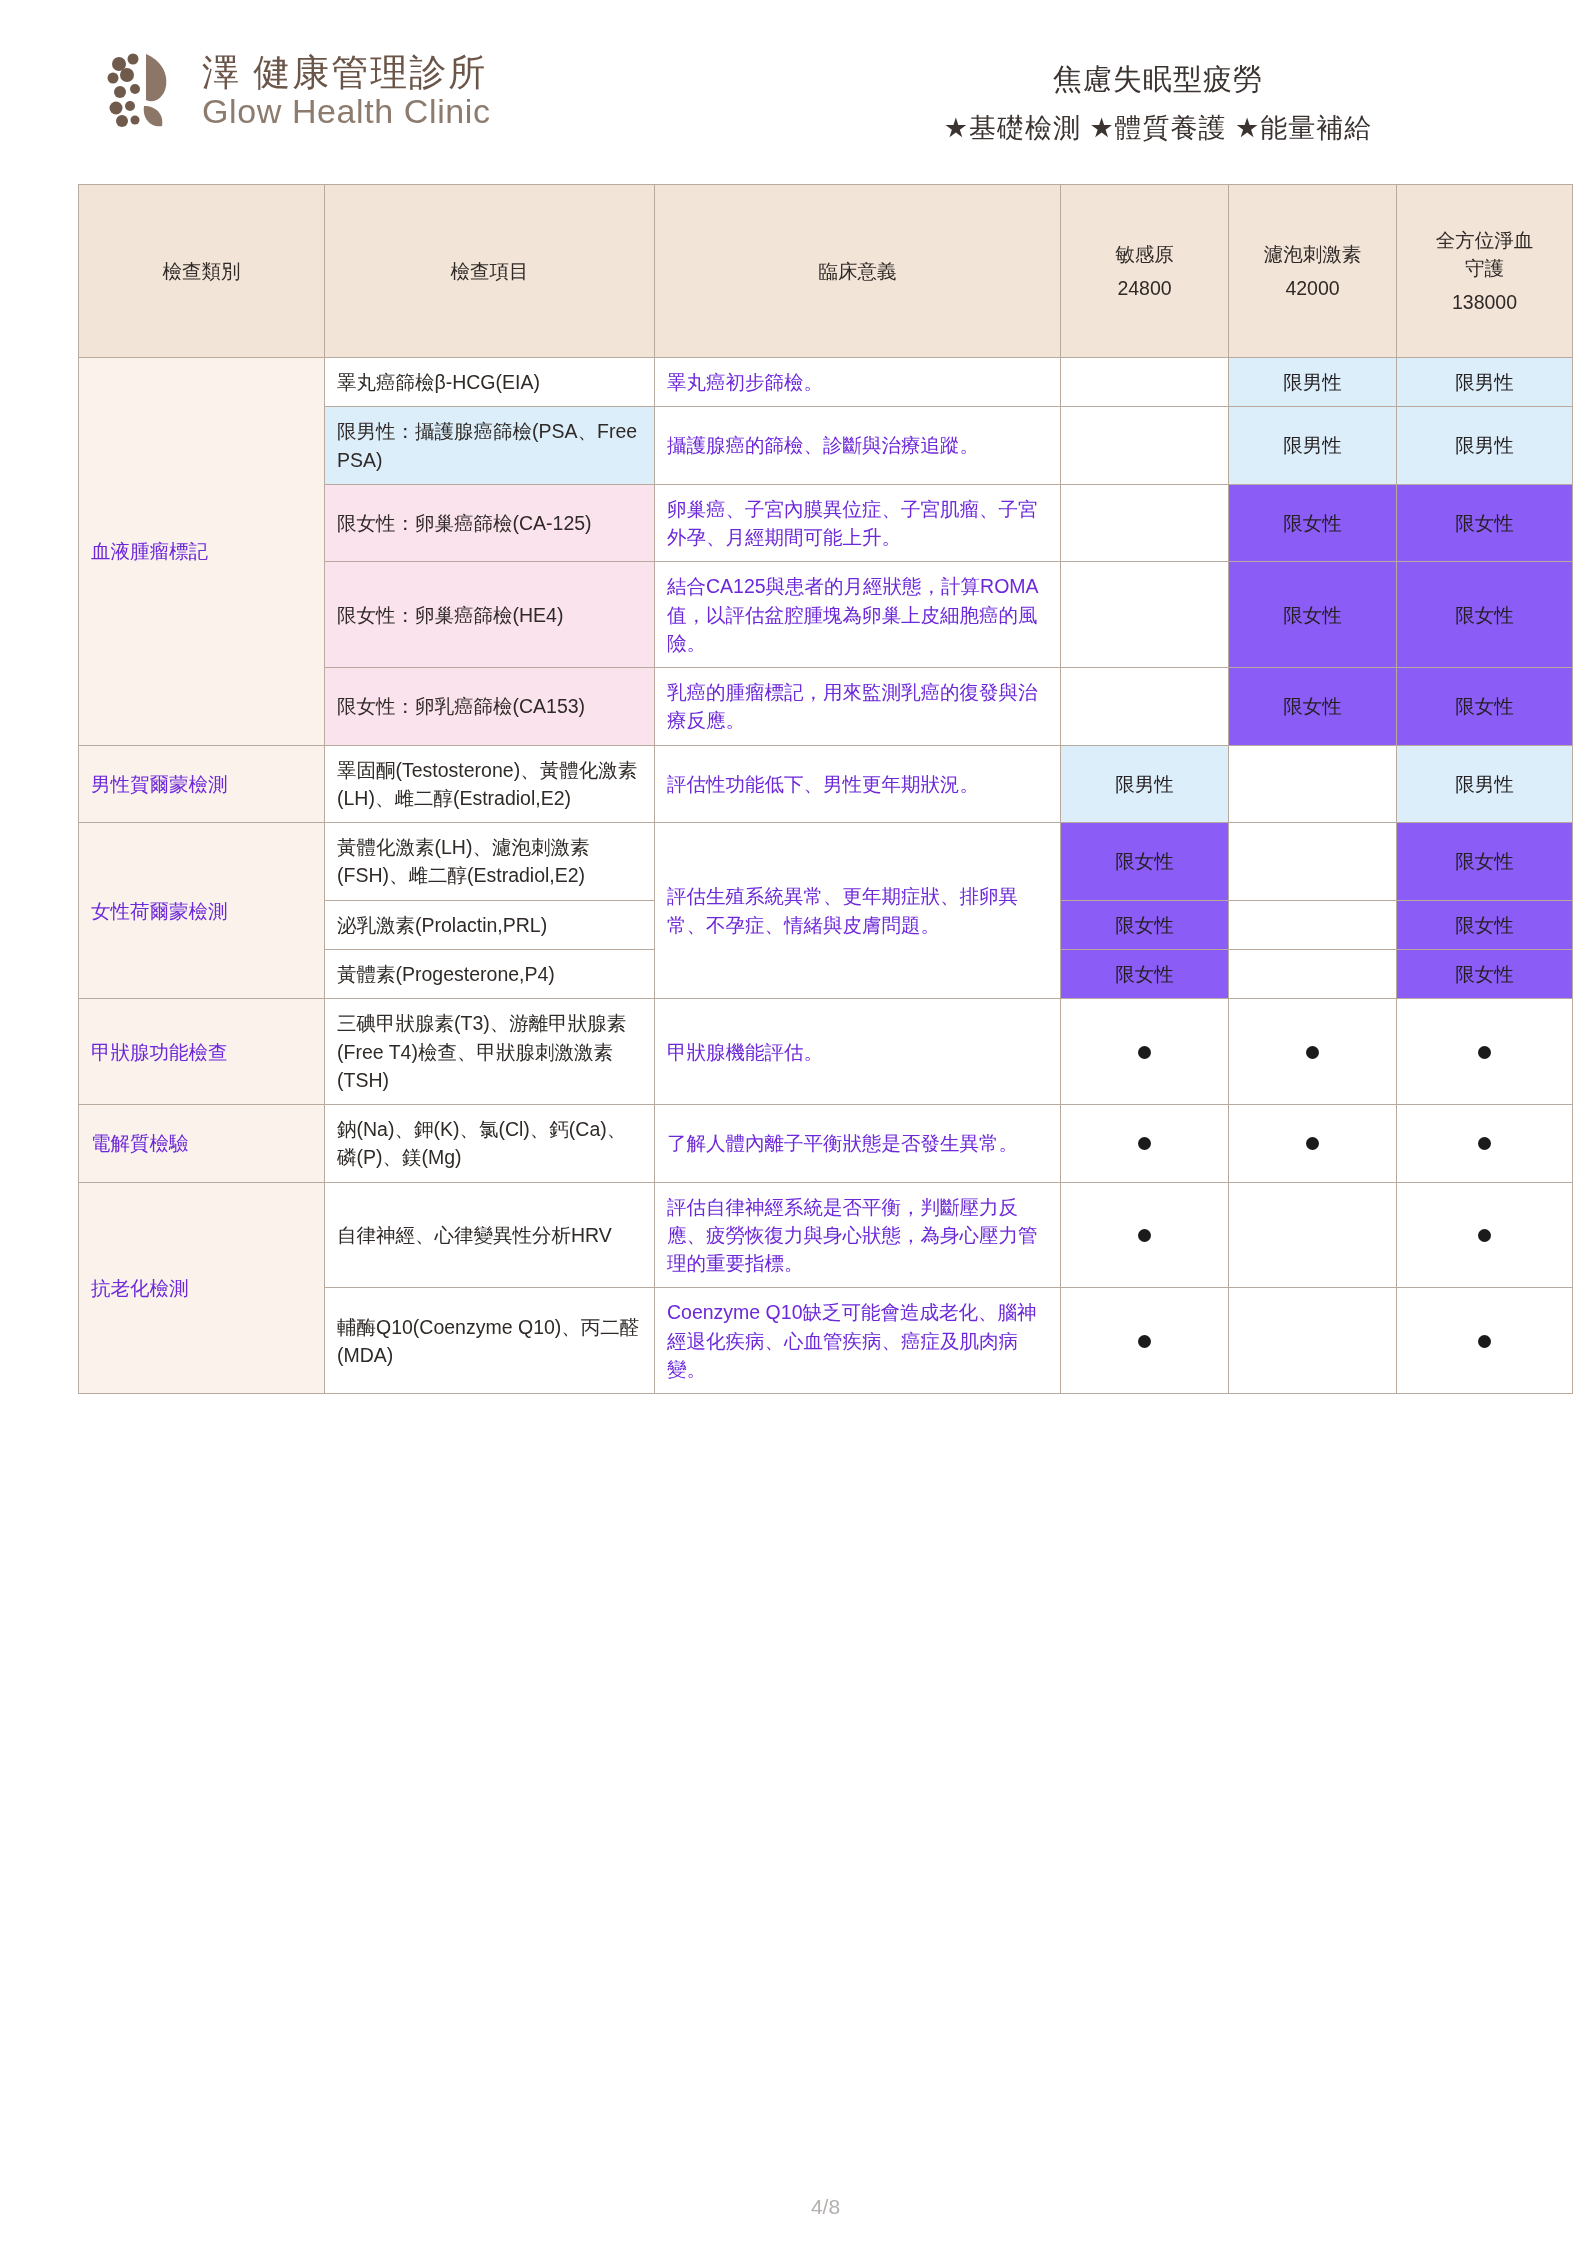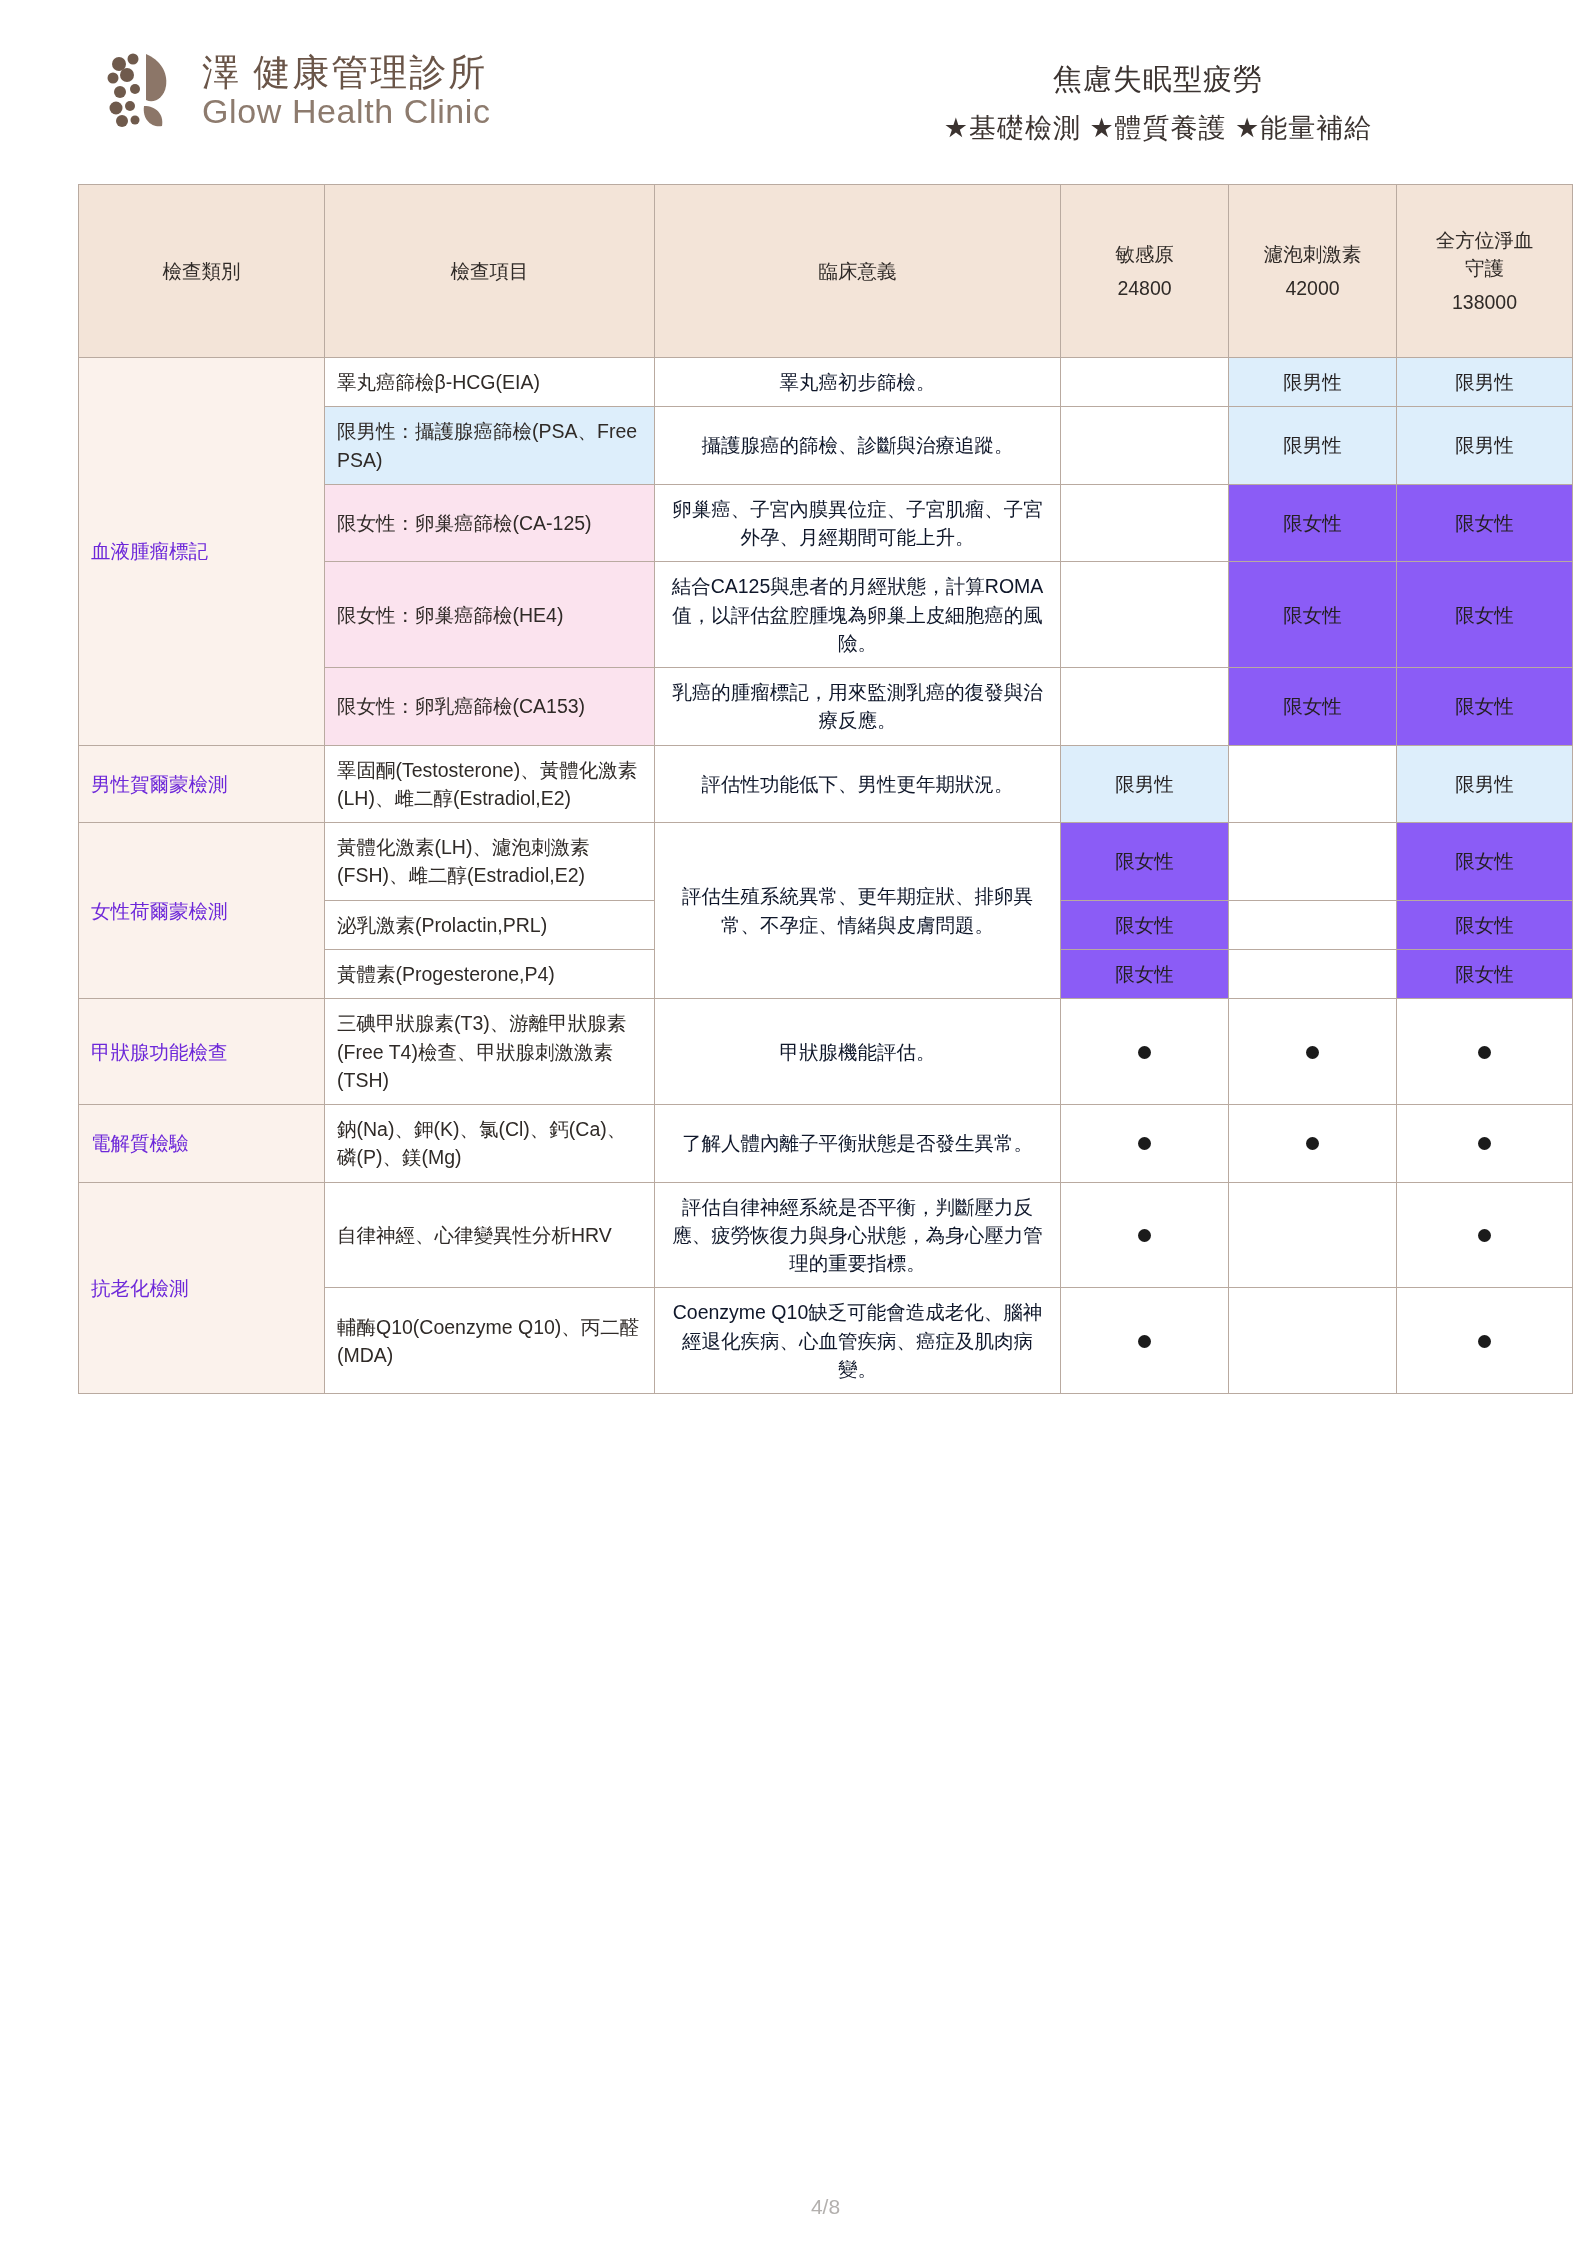--- a/index.html
+++ b/index.html
@@ -120,22 +120,22 @@
     text-align: left;
     font-size: 21px;
     color: #6d28d9;
   }
   td.item {
     text-align: left;
     color: #2f2a27;
     padding-left: 16px;
   }
   td.mean {
-    text-align: center;
-    color: #0f172a;
+    text-align: left;
+    color: #6d28d9;
     padding-left: 16px;
   }
   td.mark {
     text-align: center;
     font-size: 19.5px;
   }
   td.bg-blue  { background: #ddeefb; }
   td.bg-pink  { background: #8b5cf6; }
   td.bg-white { background: #ffffff; }
   td.item.bg-blue { background: #ddeefb; }

